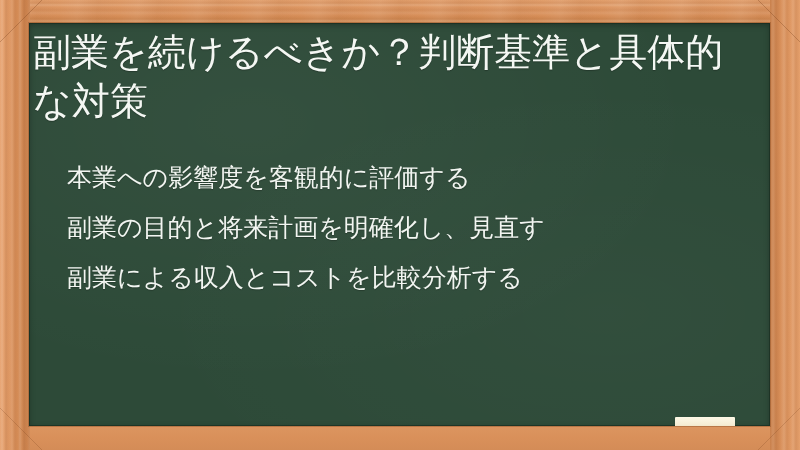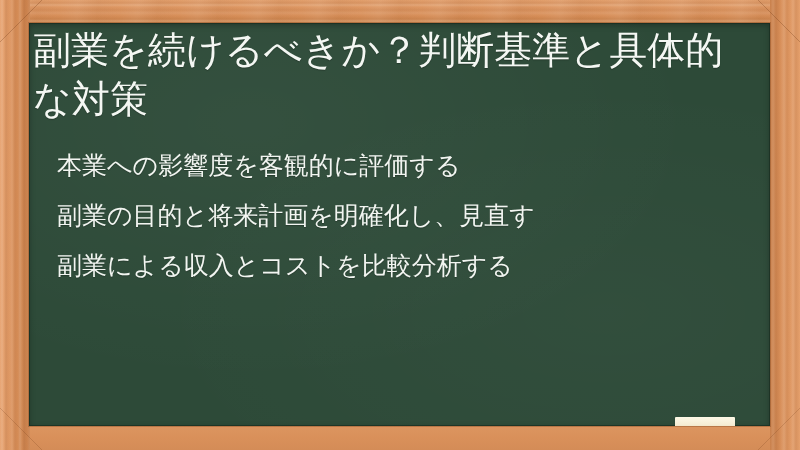--- a/index.html
+++ b/index.html
@@ -5,21 +5,21 @@
   html, body {
     margin: 0;
     padding: 0;
     background: #ffffff;
   }
   #stage {
     position: relative;
     width: 800px;
     height: 450px;
     overflow: hidden;
-    font-family: Liberation Mono, monospace;
+    font-family: Liberation Serif, serif;
     background: #d9905a;
   }
 
   
   .frame {
     position: absolute;
     inset: 0;
     background: #d9905a;
   }
   
@@ -134,21 +134,21 @@
     letter-spacing: 0px;
     white-space: pre-wrap;
     text-shadow: 0 1px 1px rgba(0,0,0,0.25);
   }
 
   .board-list {
     position: absolute;
     left: 28px;
     top: 132px;
     width: 700px;
-    margin: 0;
+    margin: 10px;
     padding: 0;
     list-style: none;
   }
   .board-list-item {
     color: #f2f5f1;
     font-size: 25px;
     line-height: 1.00;
     font-weight: 400;
     margin: 0 0 25px 0;
     white-space: nowrap;

